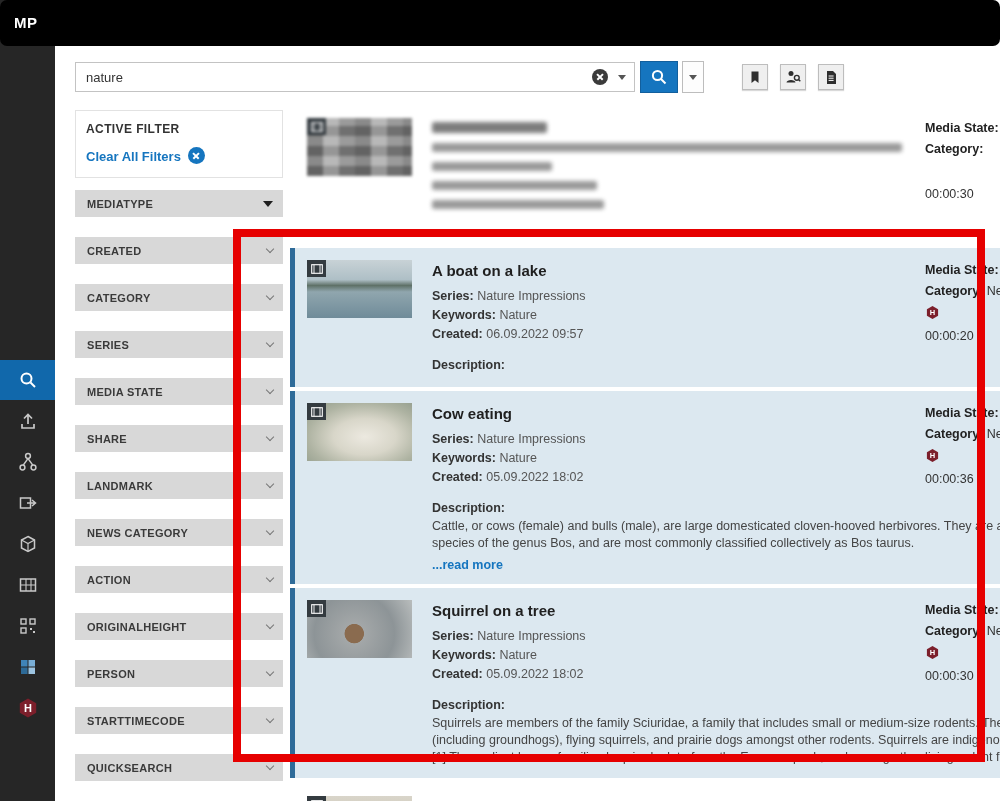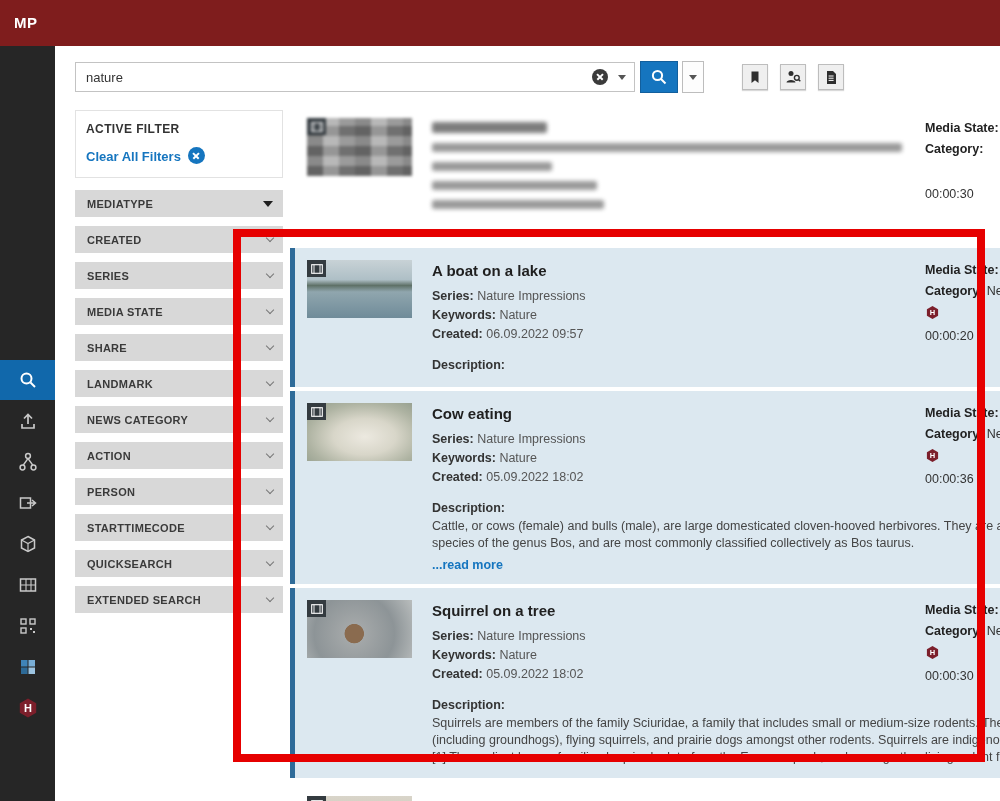--- a/index.html
+++ b/index.html
@@ -4,21 +4,21 @@
 <style>
   * { box-sizing: border-box; margin: 0; padding: 0; }
   html, body {
     width: 1000px; height: 801px; overflow: hidden;
     font-family: "Liberation Sans", sans-serif;
     background: #fff; position: relative;
   }
   
   .topbar {
     position: absolute; left: 0; top: 0; width: 1000px; height: 46px;
-    background: #7f1d1d; z-index: 5;
+    background: #000000; z-index: 5; border-radius: 7px;
   }
   .brand {
     position: absolute; left: 14px; top: 14px;
     color: #fff; font-size: 15px; font-weight: bold; letter-spacing: .5px;
   }
   .leftbar {
     position: absolute; left: 0; top: 0; width: 55px; height: 801px;
     background: #262626; z-index: 4;
   }
   .side-icons { position: absolute; left: 0; top: 360px; width: 55px; }
@@ -70,21 +70,21 @@
     box-shadow: 0 1px 1px rgba(0,0,0,.15); margin-left: 12px;
   }
   .mini-group { display: flex; margin-left: 38px; }
   
   .filters { position: absolute; left: 20px; top: 64px; width: 208px; }
   .filter-head-box { border: 1px solid #e2e2e2; padding: 11px 10px 13px 10px; margin-bottom: 12px; }
   .filter-head { font-size: 12px; font-weight: 600; color: #333; letter-spacing: .4px; margin-bottom: 11px; }
   .clear-all { display: flex; align-items: flex-end; cursor: pointer; }
   .clear-all span { color: #1575bf; font-size: 13px; font-weight: bold; }
   .filter-btn {
-    height: 27px; background: #d8d8d8; margin-bottom: 9px;
+    height: 27px; background: #d8d8d8; margin-bottom: 20px;
     display: flex; align-items: center; justify-content: space-between;
     padding: 0 10px 0 12px; cursor: pointer;
   }
   .filter-btn span { font-size: 11px; font-weight: bold; color: #3a3a3a; letter-spacing: .3px; }
   .chev {
     width: 6px; height: 6px; border-right: 1.5px solid #777; border-bottom: 1.5px solid #777;
     transform: rotate(45deg); margin-top: -3px;
   }
   .tri-exp {
     width: 0; height: 0; border-left: 5px solid transparent; border-right: 5px solid transparent;
@@ -256,20 +256,24 @@
 
     <div class="filter-btn">
       <span>MEDIATYPE</span>
       <span class="tri-exp"></span>
     </div>
     <div class="filter-btn">
       <span>CREATED</span>
       <span class="chev"></span>
     </div>
     <div class="filter-btn">
+      <span>CATEGORY</span>
+      <span class="chev"></span>
+    </div>
+    <div class="filter-btn">
       <span>SERIES</span>
       <span class="chev"></span>
     </div>
     <div class="filter-btn">
       <span>MEDIA STATE</span>
       <span class="chev"></span>
     </div>
     <div class="filter-btn">
       <span>SHARE</span>
       <span class="chev"></span>
@@ -277,20 +281,24 @@
     <div class="filter-btn">
       <span>LANDMARK</span>
       <span class="chev"></span>
     </div>
     <div class="filter-btn">
       <span>NEWS CATEGORY</span>
       <span class="chev"></span>
     </div>
     <div class="filter-btn">
       <span>ACTION</span>
+      <span class="chev"></span>
+    </div>
+    <div class="filter-btn">
+      <span>ORIGINALHEIGHT</span>
       <span class="chev"></span>
     </div>
     <div class="filter-btn">
       <span>PERSON</span>
       <span class="chev"></span>
     </div>
     <div class="filter-btn">
       <span>STARTTIMECODE</span>
       <span class="chev"></span>
     </div>

